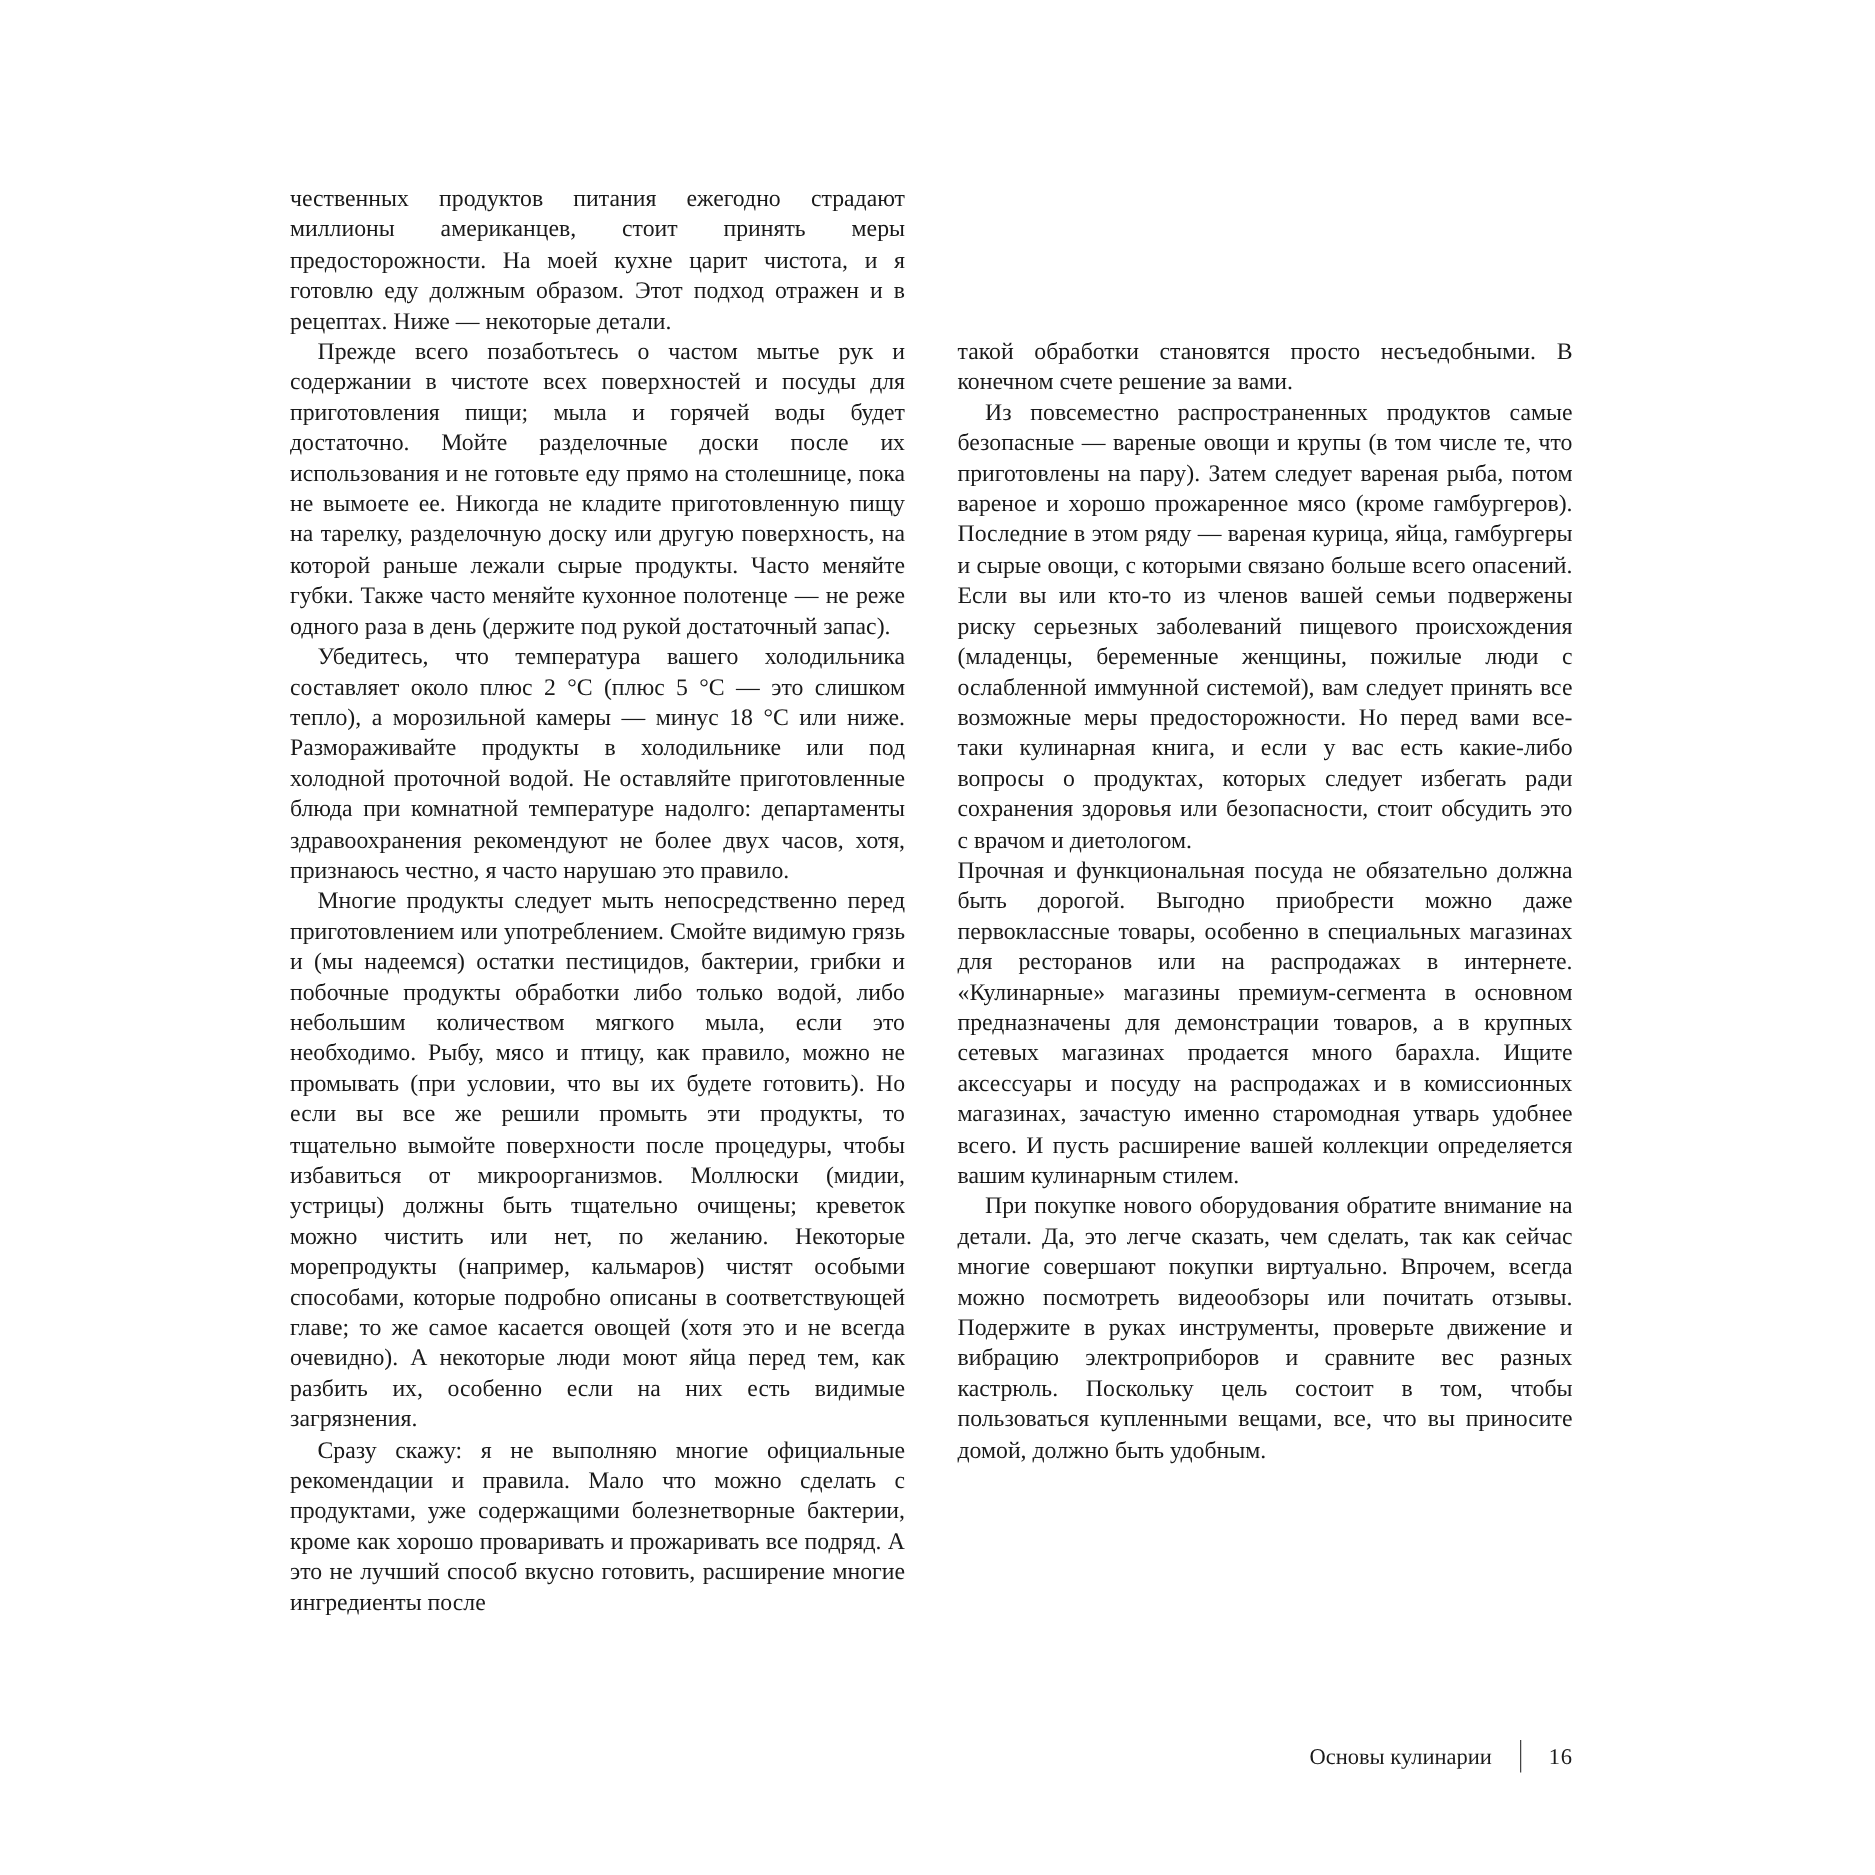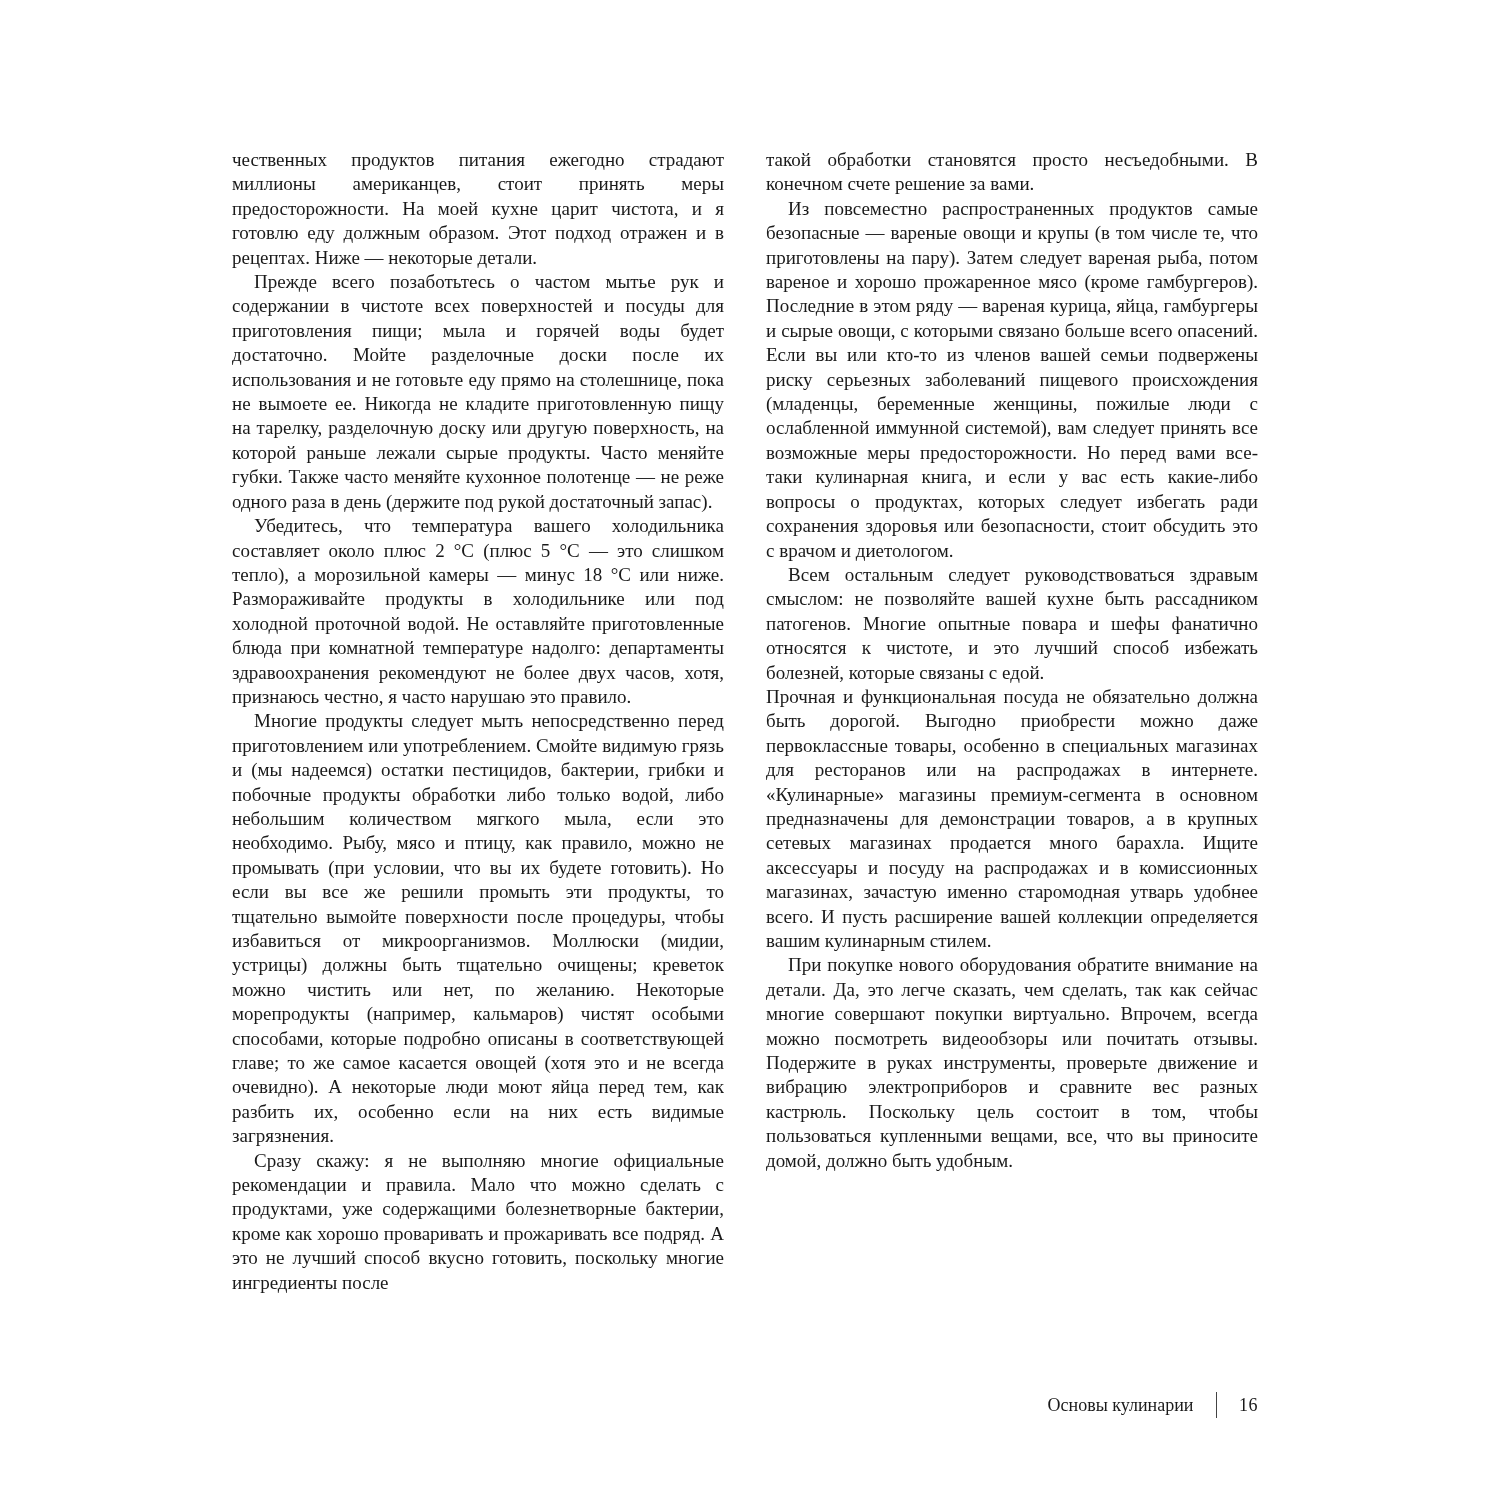--- a/index.html
+++ b/index.html
@@ -16,20 +16,21 @@
     font-family: "Liberation Serif", "DejaVu Serif", serif;
     overflow: hidden;
   }
   .content {
     position: absolute;
     left: 232px;
     top: 148px;
     width: 1026px;
     display: flex;
     gap: 42px;
+    align-items: center;
   }
   .col {
     width: 492px;
     font-size: 19px;
     line-height: 24.4px;
     text-align: justify;
   }
   .col p {
     margin: 0;
     text-indent: 22px;
@@ -73,27 +74,26 @@
 
 <div class="page">
 
   <div class="content">
 
     <div class="col col-left">
       <p class="no-indent">чественных продуктов питания ежегодно страдают миллионы американцев, стоит принять меры предосторожности. На моей кухне царит чистота, и я готовлю еду должным образом. Этот подход отражен и в рецептах. Ниже — некоторые детали.</p>
       <p>Прежде всего позаботьтесь о частом мытье рук и содержании в чистоте всех поверхностей и посуды для приготовления пищи; мыла и горячей воды будет достаточно. Мойте разделочные доски после их использования и не готовьте еду прямо на столешнице, пока не вымоете ее. Никогда не кладите приготовленную пищу на тарелку, разделочную доску или другую поверхность, на которой раньше лежали сырые продукты. Часто меняйте губки. Также часто меняйте кухонное полотенце — не реже одного раза в день (держите под рукой достаточный запас).</p>
       <p>Убедитесь, что температура вашего холодильника составляет около плюс 2 °C (плюс 5 °C — это слишком тепло), а морозильной камеры — минус 18 °C или ниже. Размораживайте продукты в холодильнике или под холодной проточной водой. Не оставляйте приготовленные блюда при комнатной температуре надолго: департаменты здравоохранения рекомендуют не более двух часов, хотя, признаюсь честно, я часто нарушаю это правило.</p>
       <p>Многие продукты следует мыть непосредственно перед приготовлением или употреблением. Смойте видимую грязь и (мы надеемся) остатки пестицидов, бактерии, грибки и побочные продукты обработки либо только водой, либо небольшим количеством мягкого мыла, если это необходимо. Рыбу, мясо и птицу, как правило, можно не промывать (при условии, что вы их будете готовить). Но если вы все же решили промыть эти продукты, то тщательно вымойте поверхности после процедуры, чтобы избавиться от микроорганизмов. Моллюски (мидии, устрицы) должны быть тщательно очищены; креветок можно чистить или нет, по желанию. Некоторые морепродукты (например, кальмаров) чистят особыми способами, которые подробно описаны в соответствующей главе; то же самое касается овощей (хотя это и не всегда очевидно). А некоторые люди моют яйца перед тем, как разбить их, особенно если на них есть видимые загрязнения.</p>
-      <p>Сразу скажу: я не выполняю многие официальные рекомендации и правила. Мало что можно сделать с продуктами, уже содержащими болезнетворные бактерии, кроме как хорошо проваривать и прожаривать все подряд. А это не лучший способ вкусно готовить, поскольку многие ингредиенты после</p>
+      <p>Сразу скажу: я не выполняю многие официальные рекомендации и правила. Мало что можно сделать с продуктами, уже содержащими болезнетворные бактерии, кроме как хорошо проваривать и прожаривать все подряд. А это не лучший способ вкусно готовить, расширение многие ингредиенты после</p>
     </div>
 
     <div class="col col-right">
       <p class="no-indent">такой обработки становятся просто несъедобными. В конечном счете решение за вами.</p>
       <p>Из повсеместно распространенных продуктов самые безопасные — вареные овощи и крупы (в том числе те, что приготовлены на пару). Затем следует вареная рыба, потом вареное и хорошо прожаренное мясо (кроме гамбургеров). Последние в этом ряду — вареная курица, яйца, гамбургеры и сырые овощи, с которыми связано больше всего опасений. Если вы или кто-то из членов вашей семьи подвержены риску серьезных заболеваний пищевого происхождения (младенцы, беременные женщины, пожилые люди с ослабленной иммунной системой), вам следует принять все возможные меры предосторожности. Но перед вами все-таки кулинарная книга, и если у вас есть какие-либо вопросы о продуктах, которых следует избегать ради сохранения здоровья или безопасности, стоит обсудить это с врачом и диетологом.</p>
-      <p>Всем остальным следует руководствоваться здравым смыслом: не позволяйте вашей кухне быть рассадником патогенов. Многие опытные повара и шефы фанатично относятся к чистоте, и это лучший способ избежать болезней, которые связаны с едой.</p>
 
 
       <p class="no-indent">Прочная и функциональная посуда не обязательно должна быть дорогой. Выгодно приобрести можно даже первоклассные товары, особенно в специальных магазинах для ресторанов или на распродажах в интернете. «Кулинарные» магазины премиум-сегмента в основном предназначены для демонстрации товаров, а в крупных сетевых магазинах продается много барахла. Ищите аксессуары и посуду на распродажах и в комиссионных магазинах, зачастую именно старомодная утварь удобнее всего. И пусть расширение вашей коллекции определяется вашим кулинарным стилем.</p>
       <p>При покупке нового оборудования обратите внимание на детали. Да, это легче сказать, чем сделать, так как сейчас многие совершают покупки виртуально. Впрочем, всегда можно посмотреть видеообзоры или почитать отзывы. Подержите в руках инструменты, проверьте движение и вибрацию электроприборов и сравните вес разных кастрюль. Поскольку цель состоит в том, чтобы пользоваться купленными вещами, все, что вы приносите домой, должно быть удобным.</p>
     </div>
 
   </div>
 
   <div class="footer">
     <span>Основы кулинарии</span>

